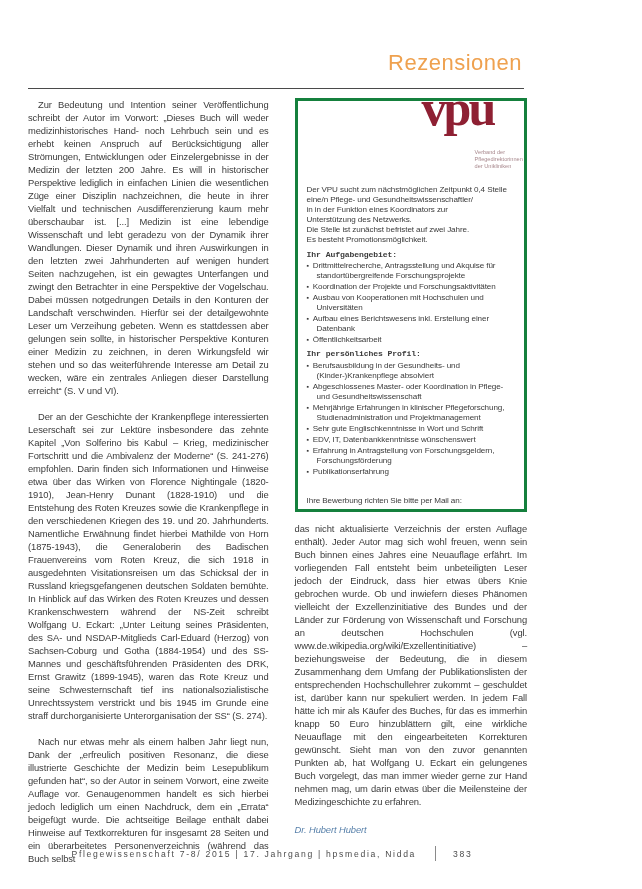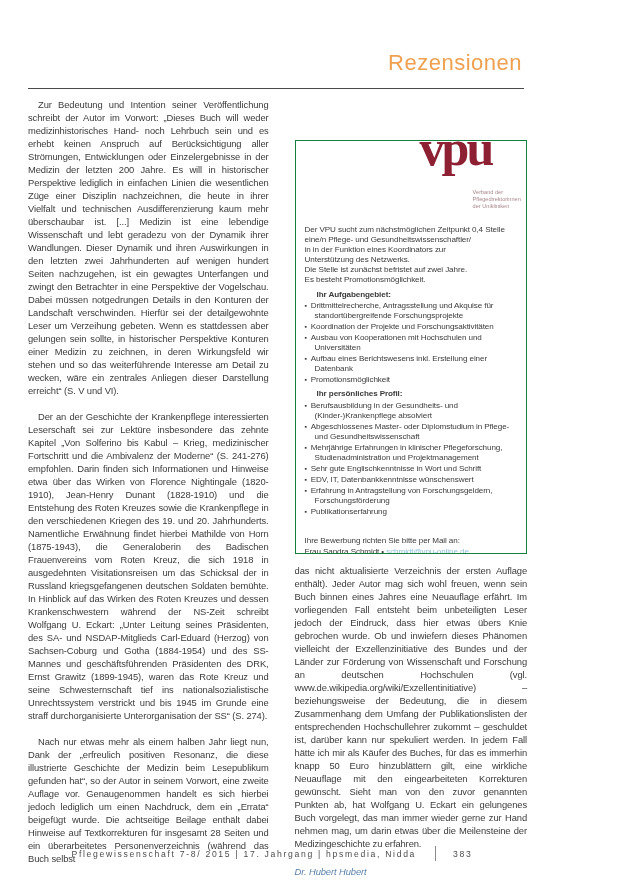--- a/index.html
+++ b/index.html
@@ -12,48 +12,48 @@
     position:absolute;top:50px;right:30px;
     font-size:22px;color:#efa14f;letter-spacing:.5px;
   }
   .header-rule{
     position:absolute;top:88px;left:28px;right:28px;
     border-top:1.3px solid #4a4a4a;height:0;
   }
   
   .content{
     position:absolute;top:98px;left:28px;right:25px;
-    display:flex;gap:26px;align-items:flex-end;
+    display:flex;gap:26px;
   }
   .col{font-size:9.4px;line-height:13px;text-align:justify;letter-spacing:-.1px;}
   .col-left{width:293px;}
   .col-right{width:283px;}
   .col-left p{margin:0 0 13px 0;text-indent:10px;}
   .col-right p.cont{margin:10px 0 0 0;text-indent:0;}
   .author{margin-top:15px;font-style:italic;color:#5a82ab;text-align:left;}
   
   .ad-box{
-    border:1px solid #15803d;background:#fff;
+    border:3px solid #15803d;background:#fff;
     height:414px;box-sizing:border-box;padding:6px 10px 6px 9px;
     overflow:hidden;font-size:8.1px;line-height:10.1px;text-align:left;
     letter-spacing:-.1px;
   }
   .ad-logo{position:relative;height:72px;margin:2px 0 4px 0;}
   .ad-logo-text{
     position:absolute;left:115px;top:-6px;
     font-size:50px;font-weight:bold;letter-spacing:-3px;color:#8e2033;
     font-family:"Liberation Serif",serif;
   }
   .ad-logo-sub{
     position:absolute;left:168px;top:40px;
     font-size:5.6px;line-height:7px;color:#a8888d;letter-spacing:0;
   }
   .ad-heading{font-weight:bold;margin:2px 0 3px 0;}
   .ad-intro{white-space:pre-line;margin:0 0 4px 0;}
-  .ad-section-title{font-weight:bold;margin:4px 0 1px 12px;}
+  .ad-section-title{font-weight:bold;margin:4px 0 1px 0;font-family:Liberation Mono, monospace;}
   .ad-list{list-style:none;margin:0;padding:0;}
   .ad-list li{padding-left:10px;text-indent:-10px;margin:0 0 1px 0;}
   .ad-list li::before{content:"▪\00a0\00a0";font-size:7px;}
   .ad-contact{margin-top:18px;}
   .ad-contact div{margin:0 0 1px 0;}
   .link{color:#8fbfda;text-decoration:none;}
   
   .footer{
     position:absolute;top:834px;left:28px;right:36px;
     display:flex;justify-content:center;align-items:center;
@@ -98,27 +98,27 @@
 Unterstützung des Netzwerks.
 Die Stelle ist zunächst befristet auf zwei Jahre.
 Es besteht Promotionsmöglichkeit.</div>
 
         <div class="ad-section-title">Ihr Aufgabengebiet:</div>
         <ul class="ad-list">
           <li>Drittmittelrecherche, Antragsstellung und Akquise für standortübergreifende Forschungsprojekte</li>
           <li>Koordination der Projekte und Forschungsaktivitäten</li>
           <li>Ausbau von Kooperationen mit Hochschulen und Universitäten</li>
           <li>Aufbau eines Berichtswesens inkl. Erstellung einer Datenbank</li>
-          <li>Promotionsmöglichkeit</li>
+          <li>Öffentlichkeitsarbeit</li>
         </ul>
 
         <div class="ad-section-title">Ihr persönliches Profil:</div>
         <ul class="ad-list">
           <li>Berufsausbildung in der Gesundheits- und (Kinder-)Krankenpflege absolviert</li>
-          <li>Abgeschlossenes Master- oder Diplomstudium in Pflege- und Gesundheitswissenschaft</li>
+          <li>Abgeschlossenes Master- oder Koordination in Pflege- und Gesundheitswissenschaft</li>
           <li>Mehrjährige Erfahrungen in klinischer Pflegeforschung, Studienadministration und Projektmanagement</li>
           <li>Sehr gute Englischkenntnisse in Wort und Schrift</li>
           <li>EDV, IT, Datenbankkenntnisse wünschenswert</li>
           <li>Erfahrung in Antragstellung von Forschungsgeldern, Forschungsförderung</li>
           <li>Publikationserfahrung</li>
         </ul>
 
         <div class="ad-contact">
           <div>Ihre Bewerbung richten Sie bitte per Mail an:</div>
           <div>

